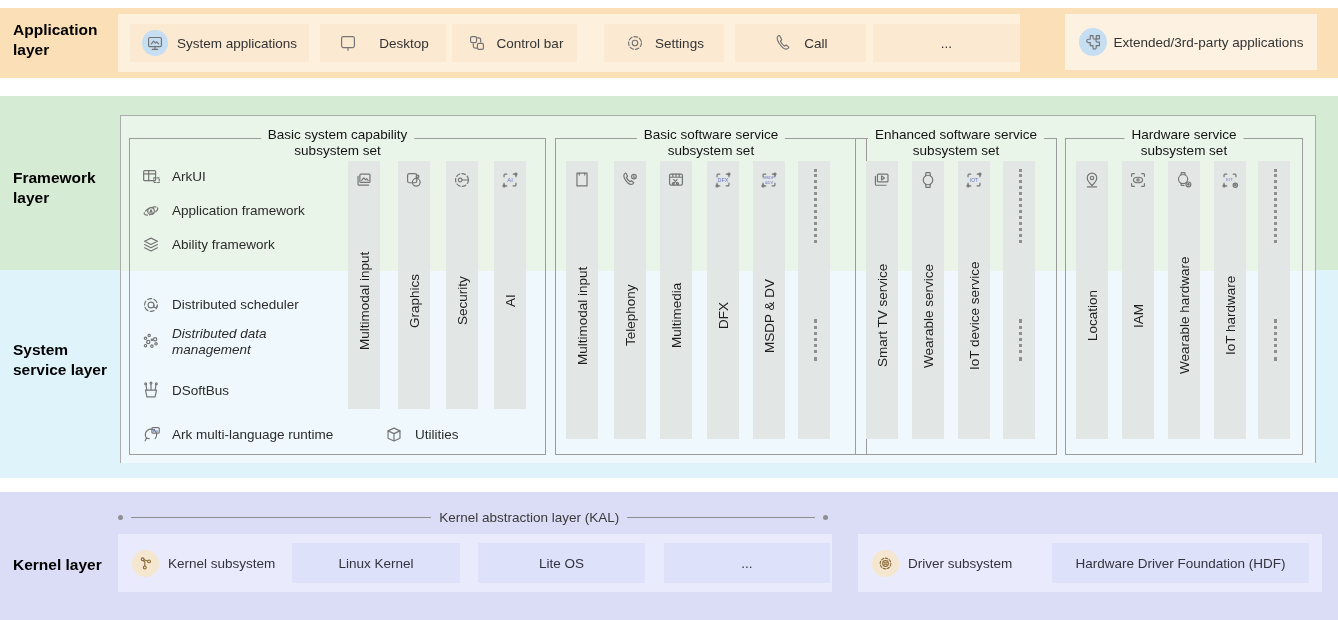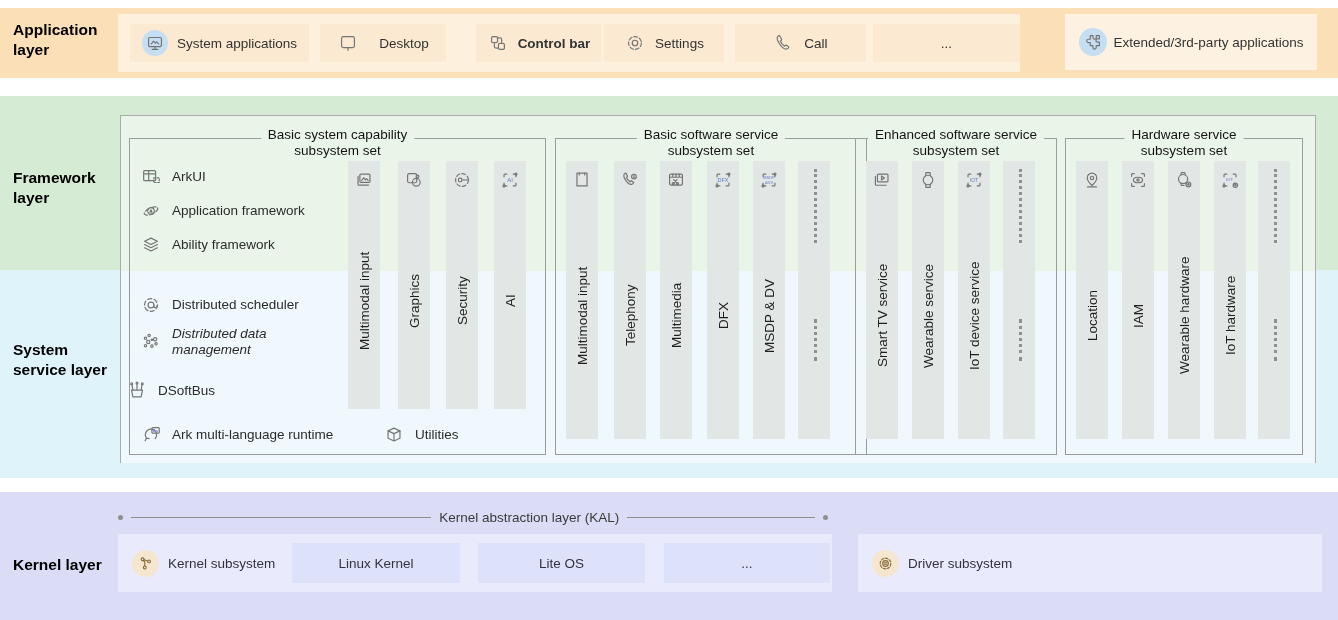--- a/index.html
+++ b/index.html
@@ -86,21 +86,21 @@
       </div>
       <div class="app-item" style="left: 202px; width: 126px; gap: 20px;">
         <span class="plain-icn">
           <svg width="22" height="22" viewBox="0 0 24 24" fill="none" stroke="#757575" stroke-width="1.3" stroke-linecap="round" stroke-linejoin="round">
             <rect x="5" y="5" width="14" height="12" rx="2"></rect>
             <path d="M12 17v3"></path>
           </svg>
         </span>
         <span class="label">Desktop</span>
       </div>
-      <div class="app-item" style="left: 358px; width: 125px; font-weight: bold;">
+      <div class="app-item" style="left: 334px; width: 125px;">
         <span class="plain-icn">
           <svg width="22" height="22" viewBox="0 0 24 24" fill="none" stroke="#757575" stroke-width="1.3" stroke-linecap="round" stroke-linejoin="round">
             <rect x="5" y="5" width="6.5" height="6.5" rx="1.5"></rect>
             <rect x="12.5" y="12.5" width="6.5" height="6.5" rx="1.5"></rect>
             <path d="M16 11V8.5a2 2 0 0 0-2-2h-1.5M8 13v2.5a2 2 0 0 0 2 2h1.5"></path>
           </svg>
         </span>
         <span class="label">Control bar</span>
       </div>
       <div class="app-item" style="left: 486px; width: 120px;">
@@ -370,20 +370,21 @@
     </div>
   <div class="kernel-panel" id="kernel-panel-b" style="left:858px;width:464px;">
     <span class="kernel-ic">
         <svg width="17" height="17" viewBox="0 0 24 24" fill="none" stroke="#8a6b3a" stroke-width="1.6" stroke-linecap="round">
           <circle cx="12" cy="12" r="4"></circle>
           <circle cx="12" cy="12" r="7.5" stroke-dasharray="3.5 2.2"></circle>
           <path d="M10 11h4M10 13h4"></path>
         </svg>
       </span>
     <span class="kernel-sub-label">Driver subsystem</span>
+  <div class="kernel-box" style="left: 194px; width: 257px;">Hardware Driver Foundation (HDF)</div>
     </div>
 
 <div class="list-row" style="left: 140px; top: 166px;">
       <span class="icn">
         <svg width="22" height="22" viewBox="0 0 24 24" fill="none" stroke="#757575" stroke-width="1.3" stroke-linecap="round" stroke-linejoin="round">
           <rect x="4" y="5" width="13" height="11" rx="1"></rect>
           <path d="M9.5 5v11M4 8.5h13"></path>
           <rect x="15" y="13" width="6" height="5" stroke-dasharray="2 1.6"></rect>
         </svg>
       </span>
@@ -426,21 +427,21 @@
           <circle cx="9" cy="12" r="1.8"></circle>
           <circle cx="6" cy="16" r="1.3"></circle>
           <circle cx="13" cy="16.5" r="1.3"></circle>
           <circle cx="16.5" cy="9" r="1.8"></circle>
           <circle cx="17.5" cy="14" r="1.3"></circle>
           <circle cx="13" cy="9.5" r=".8"></circle>
         </svg>
       </span>
       <span class="label" style="width: 150px;">Distributed data management</span>
     </div>
-    <div class="list-row" style="left: 126px; top: 380px;">
+    <div class="list-row" style="left: 140px; top: 380px;">
       <span class="icn">
         <svg width="22" height="22" viewBox="0 0 24 24" fill="none" stroke="#757575" stroke-width="1.3" stroke-linecap="round" stroke-linejoin="round">
           <path d="M7.5 11l-1-6M12 11V4.5M16.5 11l1-6M6 11h12l-1.5 7.5h-9z"></path>
           <circle cx="6.2" cy="4" r="1"></circle>
           <circle cx="12" cy="3.4" r="1"></circle>
           <circle cx="17.8" cy="4" r="1"></circle>
         </svg>
       </span>
       <span class="label" style="white-space: nowrap;">DSoftBus</span>
     </div>

